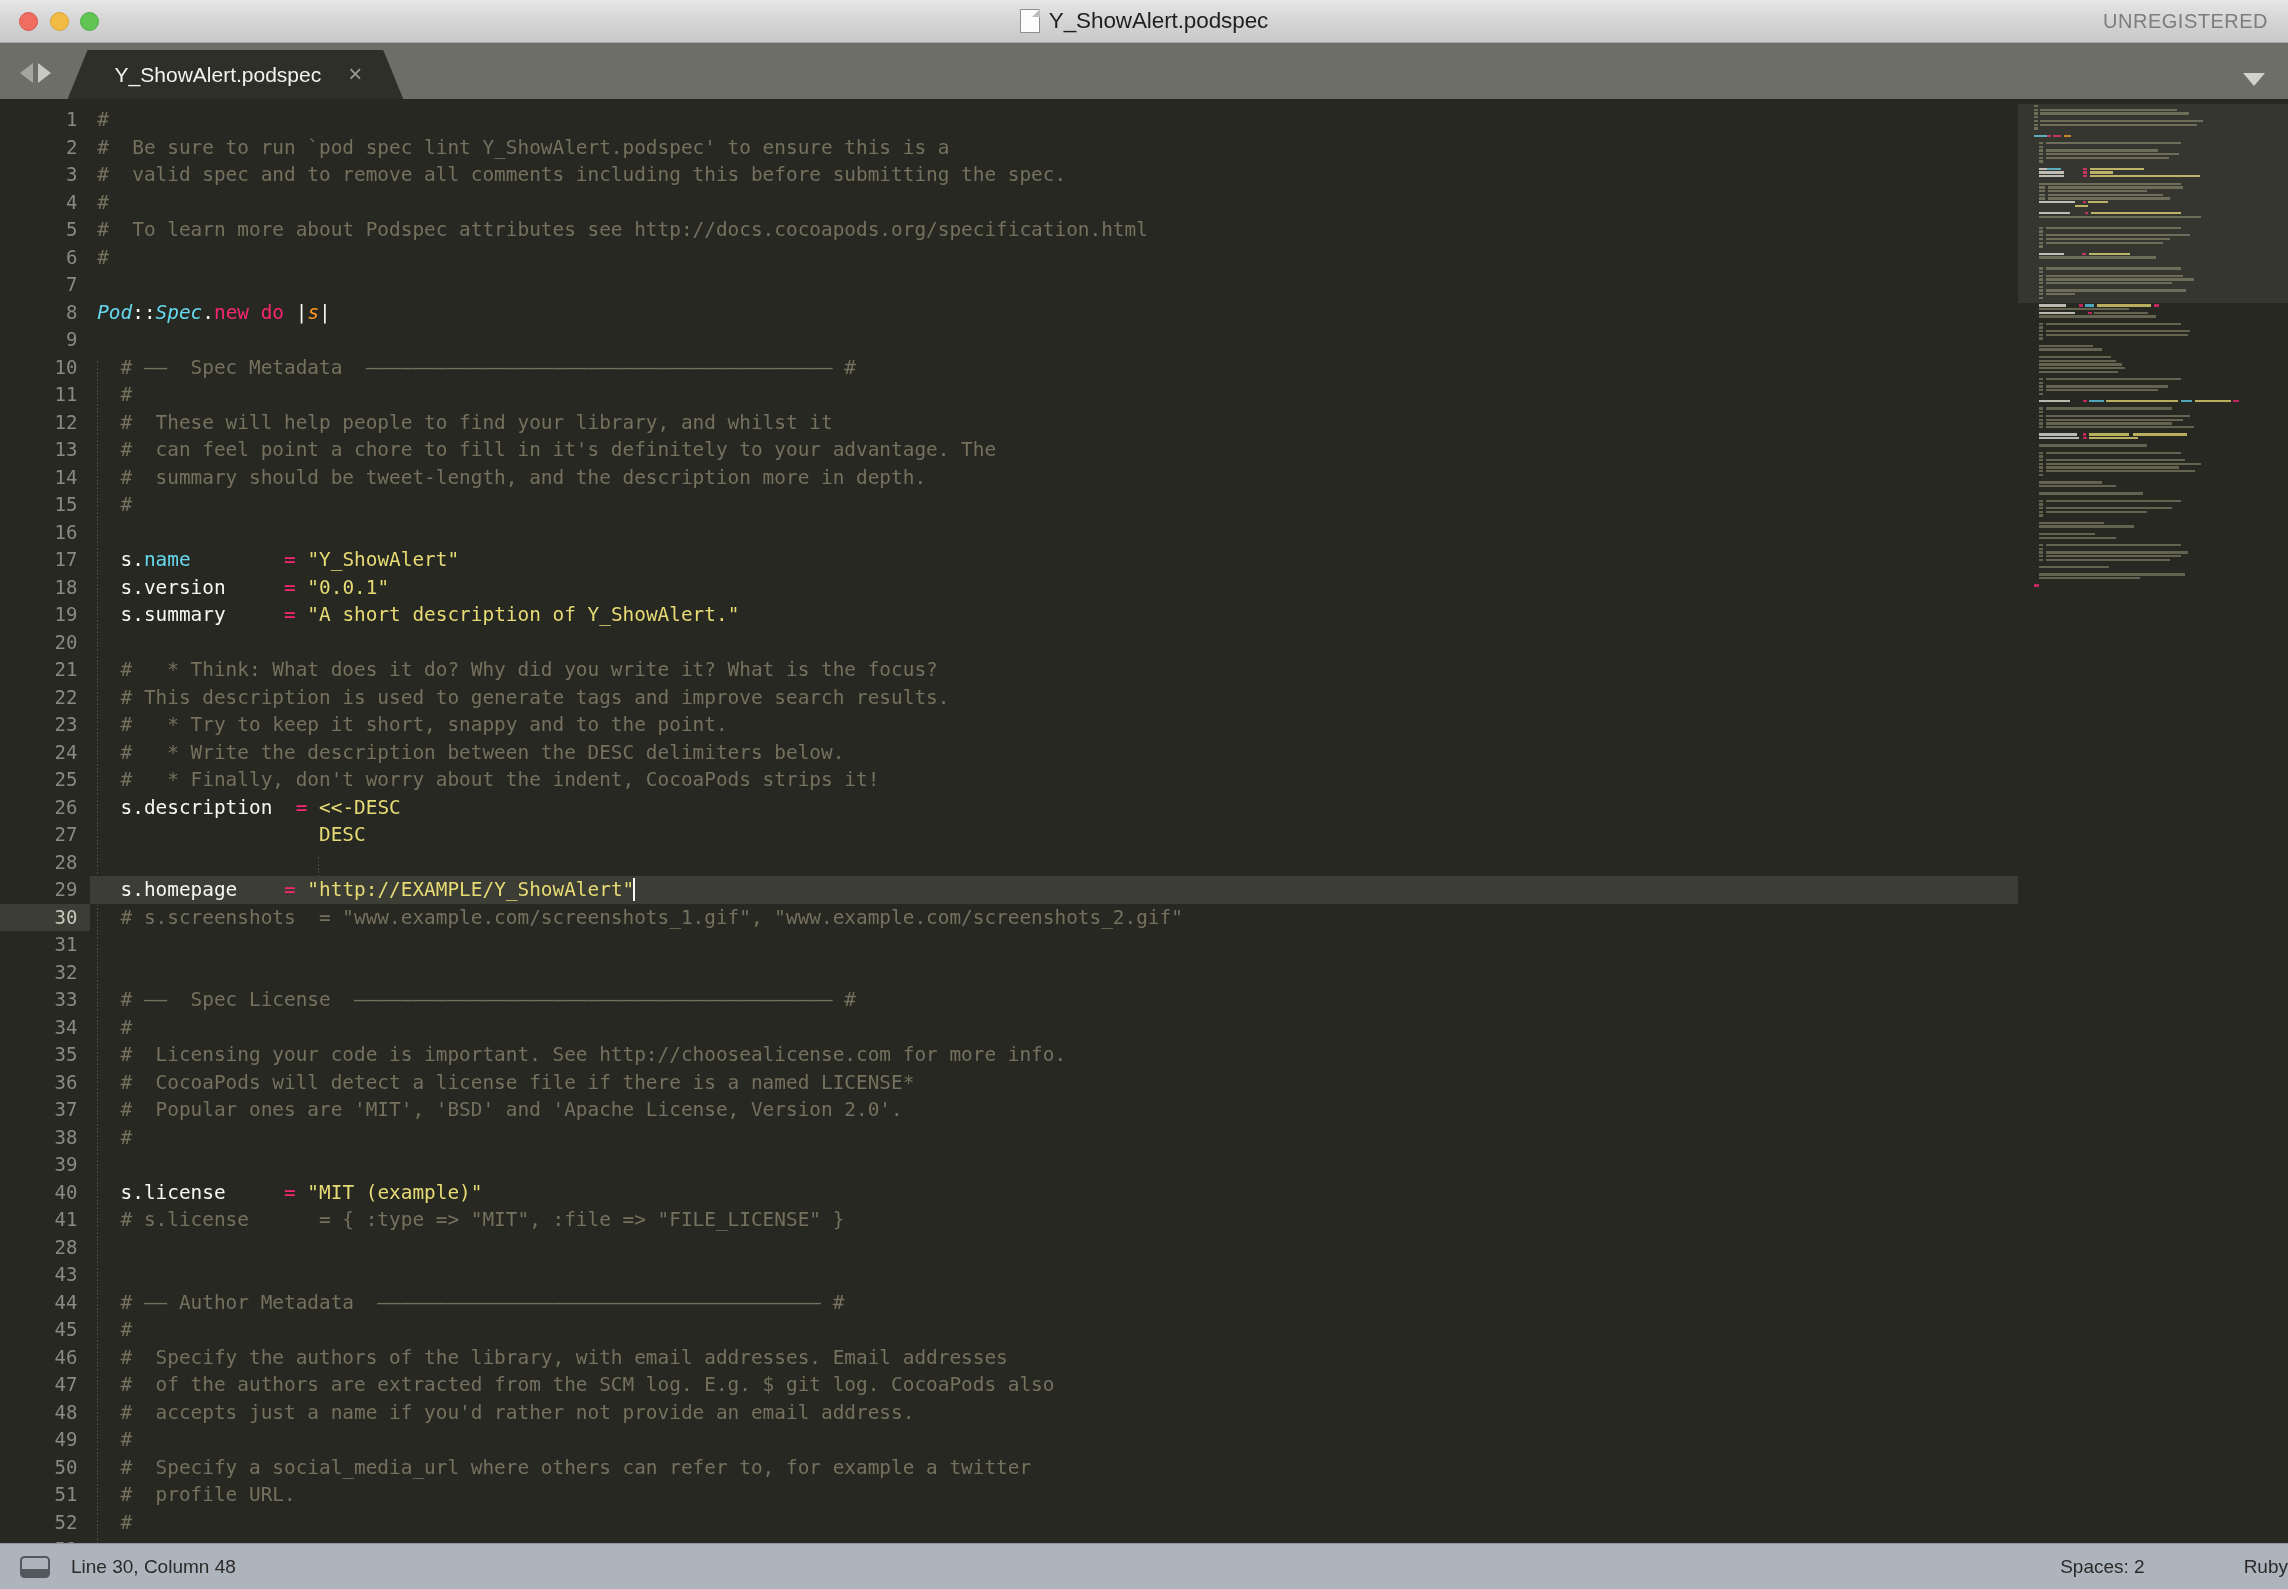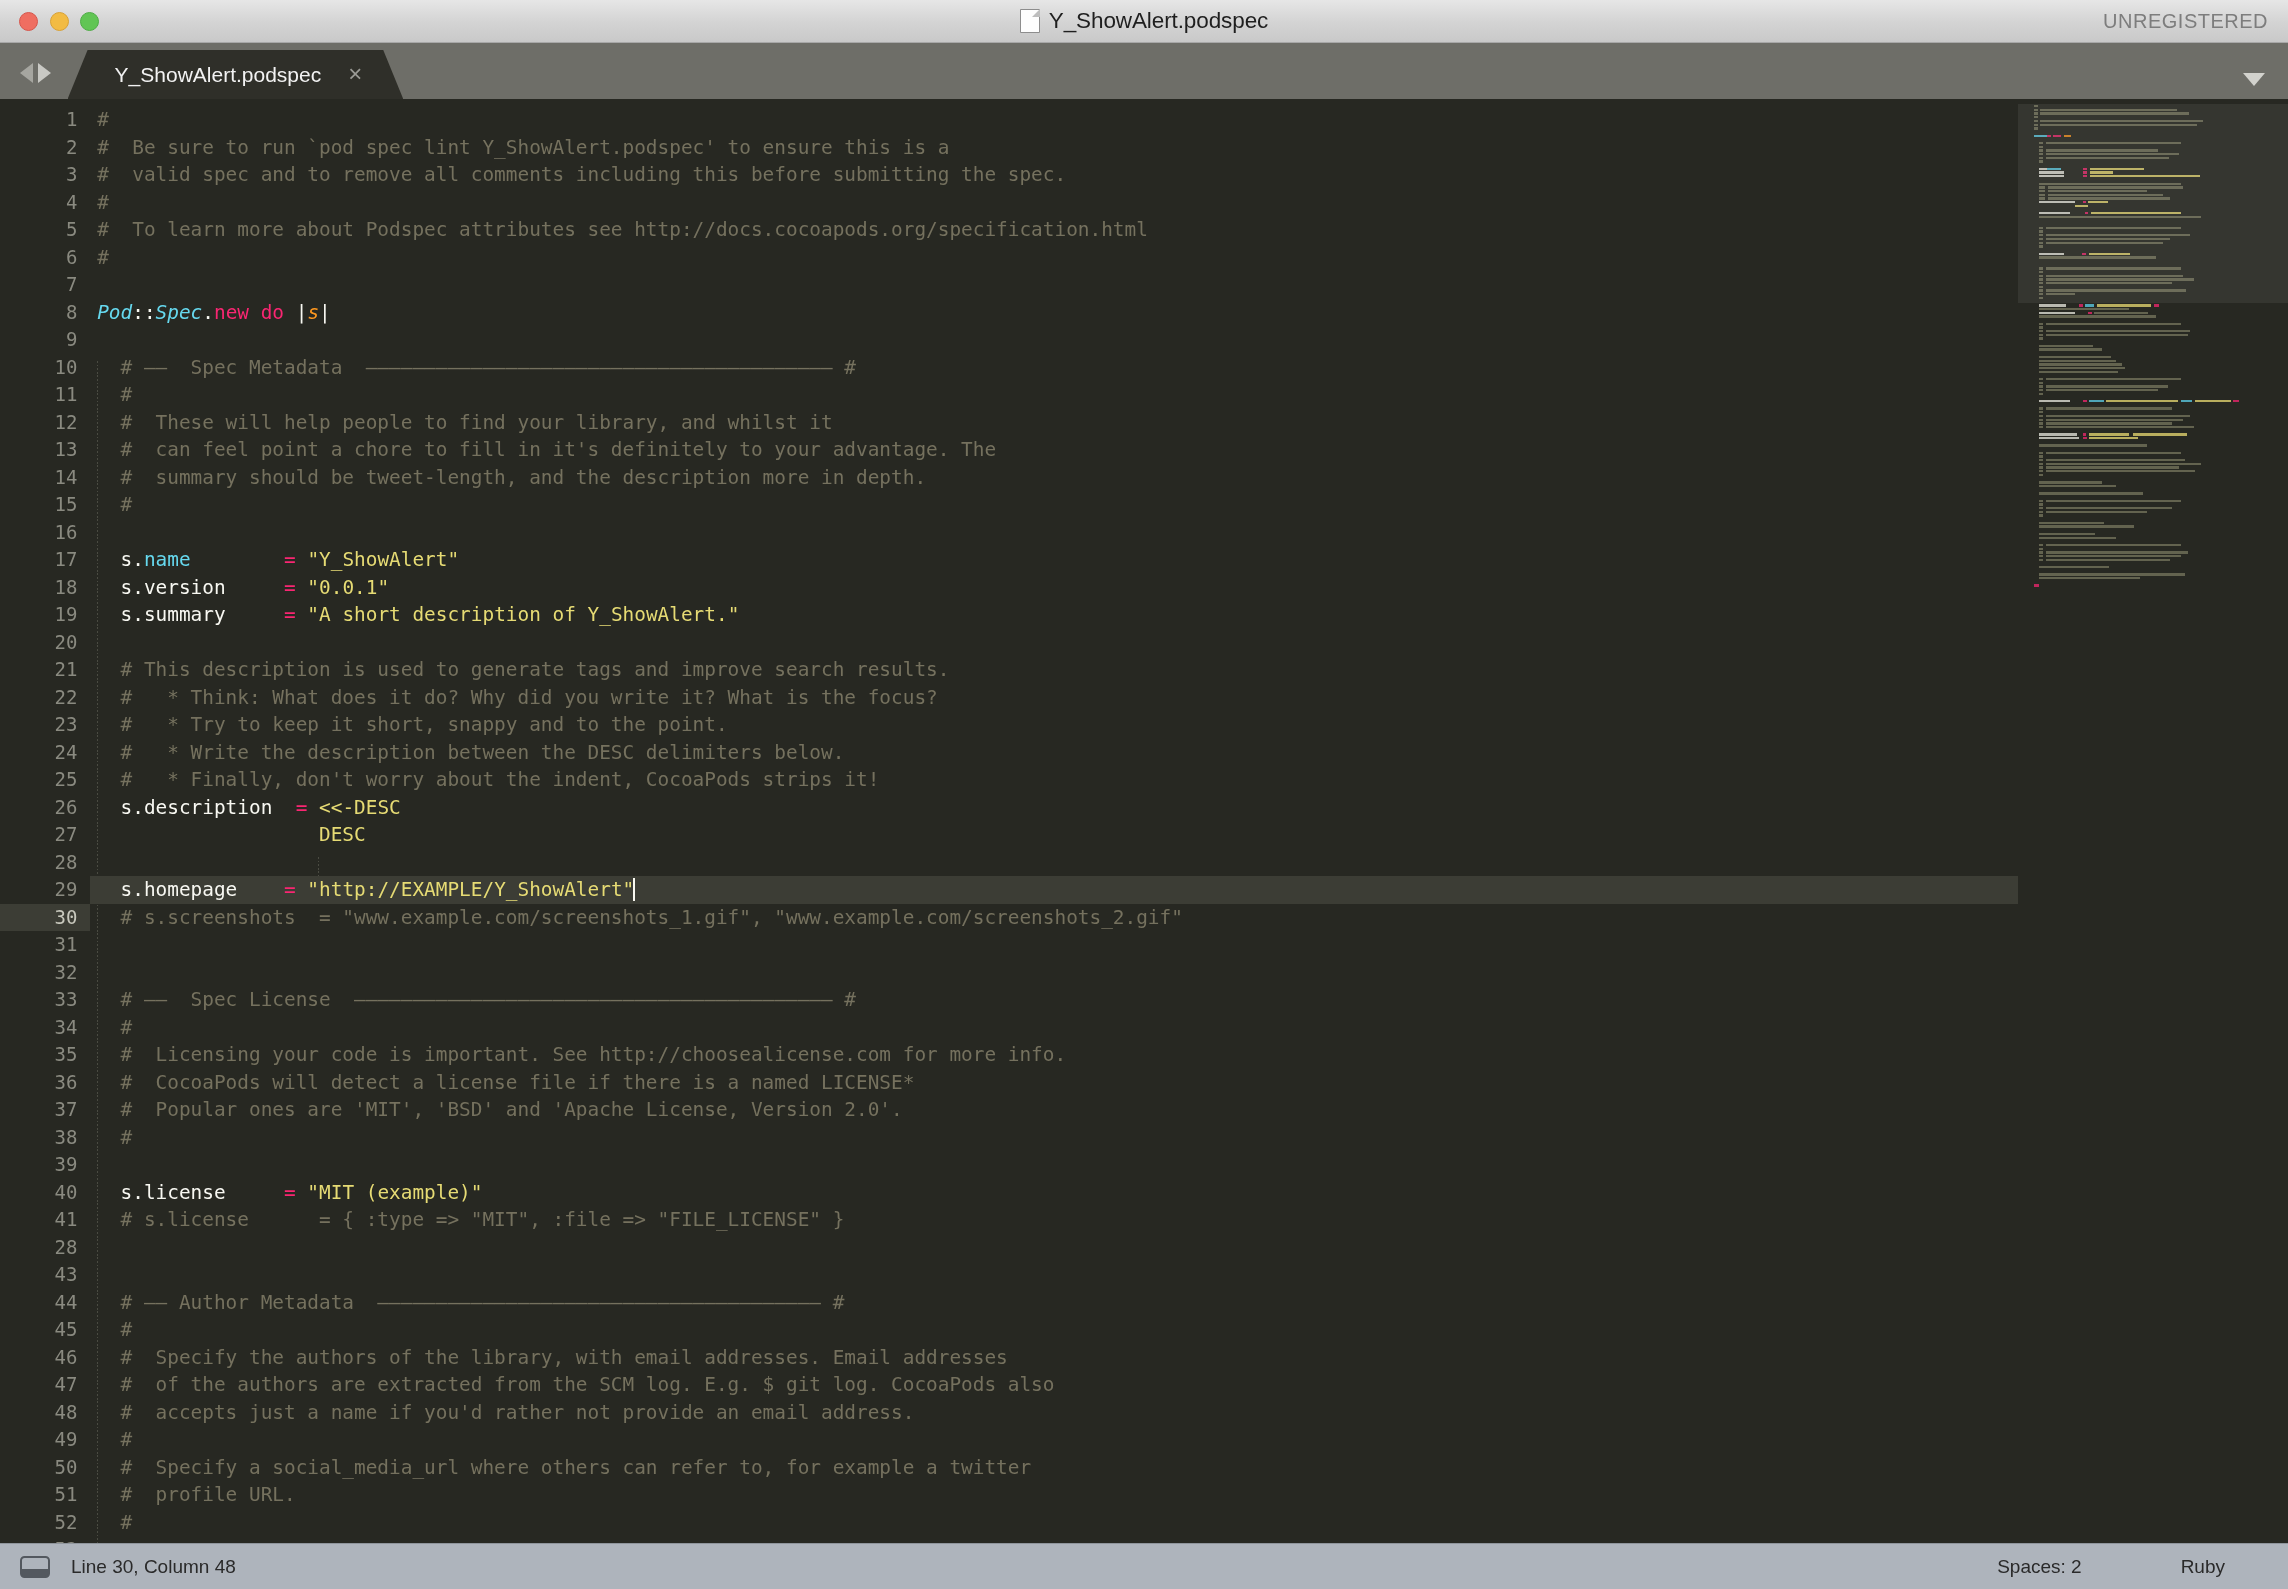--- a/index.html
+++ b/index.html
@@ -213,21 +213,21 @@
   }
   .sb-icon {
     width: 30px; height: 22.5px;
     border: 2.7px solid #53585f; border-radius: 4.5px;
     margin-left: 20px;
     background: linear-gradient(to bottom, #aeb4bc 0 60%, #53585f 60% 100%);
   }
   .sb-pos { margin-left: 21px; }
   .sb-right { position: absolute; right: 0; top: 0; bottom: 0; display: flex; align-items: center; }
   .sb-spaces { margin-right: 99px; }
-  .sb-lang { margin-right: 63px; }
+  .sb-lang { }
 </style>
 </head>
 <body>
 
 <div class="window">
 
   <div class="titlebar">
     <div class="traffic">
       <div class="dot red"></div>
       <div class="dot yellow"></div>
@@ -327,22 +327,22 @@
           <div class="code-line"><span class="cmt">  #</span></div>
           <div class="code-line"><span class="cmt">  #  These will help people to find your library, and whilst it</span></div>
           <div class="code-line"><span class="cmt">  #  can feel point a chore to fill in it's definitely to your advantage. The</span></div>
           <div class="code-line"><span class="cmt">  #  summary should be tweet-length, and the description more in depth.</span></div>
           <div class="code-line"><span class="cmt">  #</span></div>
           <div class="code-line">&nbsp;</div>
           <div class="code-line"><span class="plain">  s.</span><span class="attr">name</span><span class="plain">        </span><span class="op">=</span><span class="plain"> </span><span class="str">"Y_ShowAlert"</span></div>
           <div class="code-line"><span class="plain">  s.version</span><span class="plain">     </span><span class="op">=</span><span class="plain"> </span><span class="str">"0.0.1"</span></div>
           <div class="code-line"><span class="plain">  s.summary</span><span class="plain">     </span><span class="op">=</span><span class="plain"> </span><span class="str">"A short description of Y_ShowAlert."</span></div>
           <div class="code-line">&nbsp;</div>
+          <div class="code-line"><span class="cmt">  #   * Think: What does it do? Why did you write it? What is the focus?</span></div>
           <div class="code-line"><span class="cmt">  # This description is used to generate tags and improve search results.</span></div>
-          <div class="code-line"><span class="cmt">  #   * Think: What does it do? Why did you write it? What is the focus?</span></div>
           <div class="code-line"><span class="cmt">  #   * Try to keep it short, snappy and to the point.</span></div>
           <div class="code-line"><span class="cmt">  #   * Write the description between the DESC delimiters below.</span></div>
           <div class="code-line"><span class="cmt">  #   * Finally, don't worry about the indent, CocoaPods strips it!</span></div>
           <div class="code-line"><span class="plain">  s.description</span><span class="plain">  </span><span class="op">=</span><span class="plain"> </span><span class="str">&lt;&lt;-DESC</span></div>
           <div class="code-line"><span class="str">                   DESC</span></div>
           <div class="code-line">&nbsp;</div>
           <div class="code-line active"><span class="plain">  s.homepage</span><span class="plain">    </span><span class="op">=</span><span class="plain"> </span><span class="str">"http://EXAMPLE/Y_ShowAlert"</span><span class="cursor"></span></div>
           <div class="code-line"><span class="cmt">  # s.screenshots  = "www.example.com/screenshots_1.gif", "www.example.com/screenshots_2.gif"</span></div>
           <div class="code-line">&nbsp;</div>
           <div class="code-line">&nbsp;</div>

